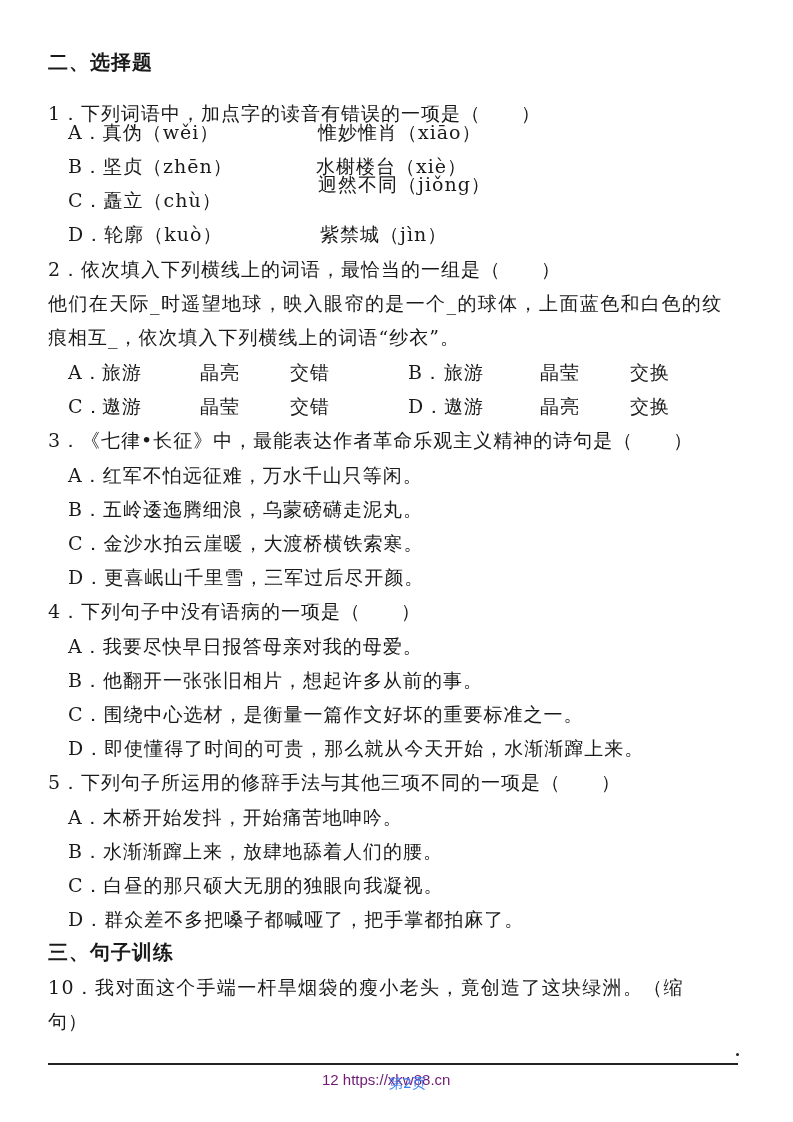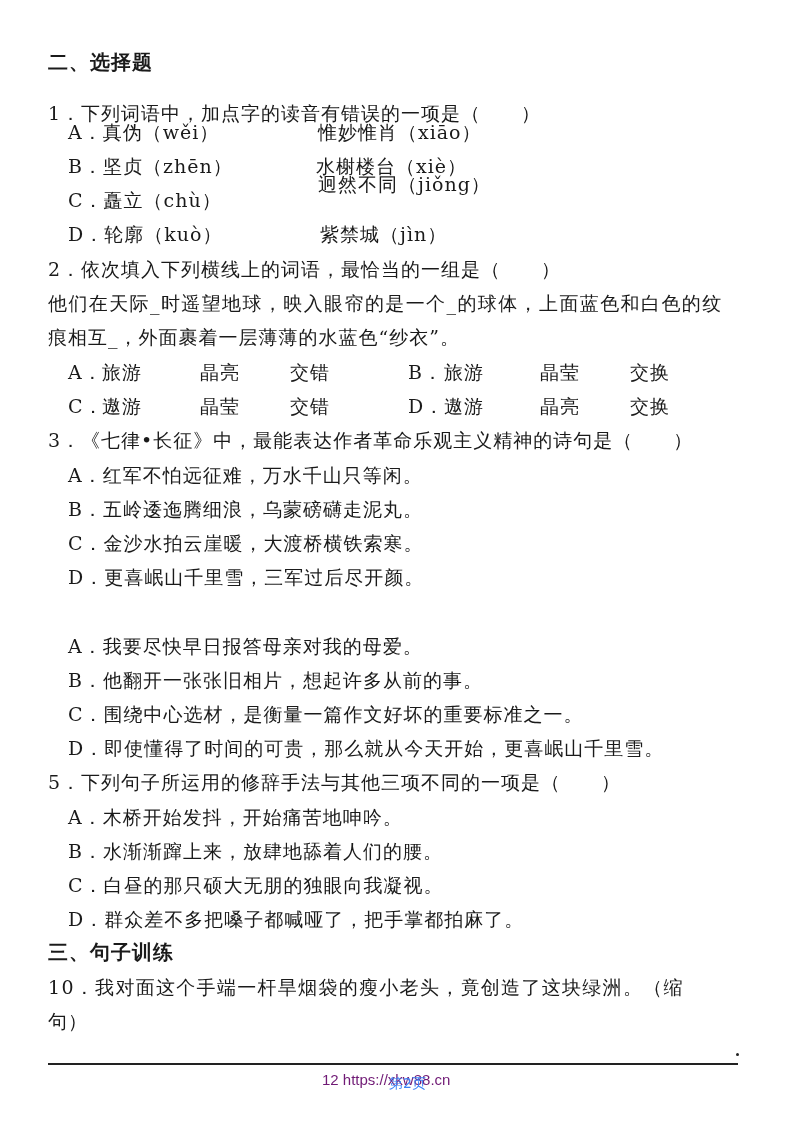--- a/index.html
+++ b/index.html
@@ -85,21 +85,21 @@
   <div class="line col2" style="top:120px;left:318px;">惟妙惟肖（xiāo）</div>
   <div class="line col2" style="top:154px;left:316px;">水榭楼台（xiè）</div>
   <div class="line opt" style="top:154px;">B．坚贞（zhēn）</div>
   <div class="line opt" style="top:188px;">C．矗立（chù）</div>
   <div class="line col2" style="top:172px;left:318px;">迥然不同（jiǒng）</div>
   <div class="line opt" style="top:222px;">D．轮廓（kuò）</div>
   <div class="line col2" style="top:222px;left:320px;">紫禁城（jìn）</div>
 
   <div class="line" style="top:257px;">2．依次填入下列横线上的词语，最恰当的一组是（　　）</div>
   <div class="line" style="top:291px;letter-spacing:1.4px;">他们在天际_时遥望地球，映入眼帘的是一个_的球体，上面蓝色和白色的纹</div>
-  <div class="line" style="top:325px;">痕相互_，外面裹着一层薄薄的水蓝色“纱衣”。</div>
+  <div class="line" style="top:325px;">痕相互_，依次填入下列横线上的词语“纱衣”。</div>
 
   <div class="line opt" style="top:360px;">A．</div>
   <div class="line col2" style="top:360px;left:102px;">旅游</div>
   <div class="line col2" style="top:360px;left:200px;">晶亮</div>
   <div class="line col2" style="top:360px;left:290px;">交错</div>
   <div class="line col2" style="top:360px;left:408px;">B．</div>
   <div class="line col2" style="top:360px;left:444px;">旅游</div>
   <div class="line col2" style="top:360px;left:540px;">晶莹</div>
   <div class="line col2" style="top:360px;left:630px;">交换</div>
 
@@ -111,24 +111,25 @@
   <div class="line col2" style="top:394px;left:444px;">遨游</div>
   <div class="line col2" style="top:394px;left:540px;">晶亮</div>
   <div class="line col2" style="top:394px;left:630px;">交换</div>
 
   <div class="line" style="top:428px;">3．《七律•长征》中，最能表达作者革命乐观主义精神的诗句是（　　）</div>
   <div class="line opt" style="top:463px;">A．红军不怕远征难，万水千山只等闲。</div>
   <div class="line opt" style="top:497px;">B．五岭逶迤腾细浪，乌蒙磅礴走泥丸。</div>
   <div class="line opt" style="top:531px;">C．金沙水拍云崖暖，大渡桥横铁索寒。</div>
   <div class="line opt" style="top:565px;">D．更喜岷山千里雪，三军过后尽开颜。</div>
 
+  <div class="line" style="top:599px;">4．下列句子中没有语病的一项是（　　）</div>
   <div class="line opt" style="top:634px;">A．我要尽快早日报答母亲对我的母爱。</div>
   <div class="line opt" style="top:668px;">B．他翻开一张张旧相片，想起许多从前的事。</div>
   <div class="line opt" style="top:702px;">C．围绕中心选材，是衡量一篇作文好坏的重要标准之一。</div>
-  <div class="line opt" style="top:736px;">D．即使懂得了时间的可贵，那么就从今天开始，更喜岷山千里雪。</div>
+  <div class="line opt" style="top:736px;">D．即使懂得了时间的可贵，那么就从今天开始，水渐渐蹿上来。</div>
 
   <div class="line" style="top:770px;">5．下列句子所运用的修辞手法与其他三项不同的一项是（　　）</div>
   <div class="line opt" style="top:805px;text-align:right;">A．木桥开始发抖，开始痛苦地呻吟。</div>
   <div class="line opt" style="top:839px;">B．水渐渐蹿上来，放肆地舔着人们的腰。</div>
   <div class="line opt" style="top:873px;">C．白昼的那只硕大无朋的独眼向我凝视。</div>
   <div class="line opt" style="top:907px;">D．群众差不多把嗓子都喊哑了，把手掌都拍麻了。</div>
 
   <div class="line section-title" style="top:940px;">三、句子训练</div>
 
   <div class="line" style="top:975px;letter-spacing:1.3px;">10．我对面这个手端一杆旱烟袋的瘦小老头，竟创造了这块绿洲。（缩</div>

